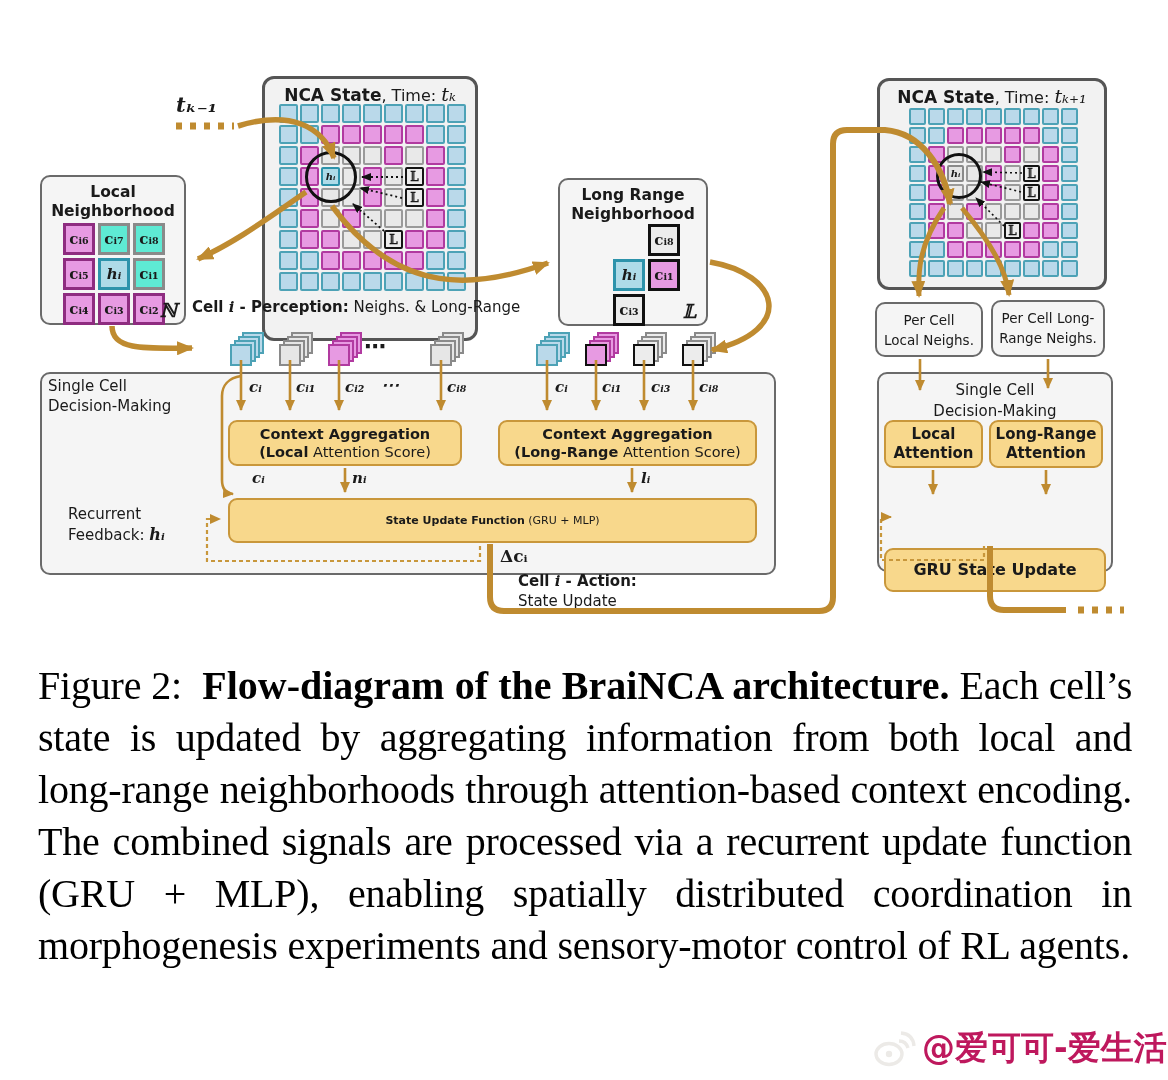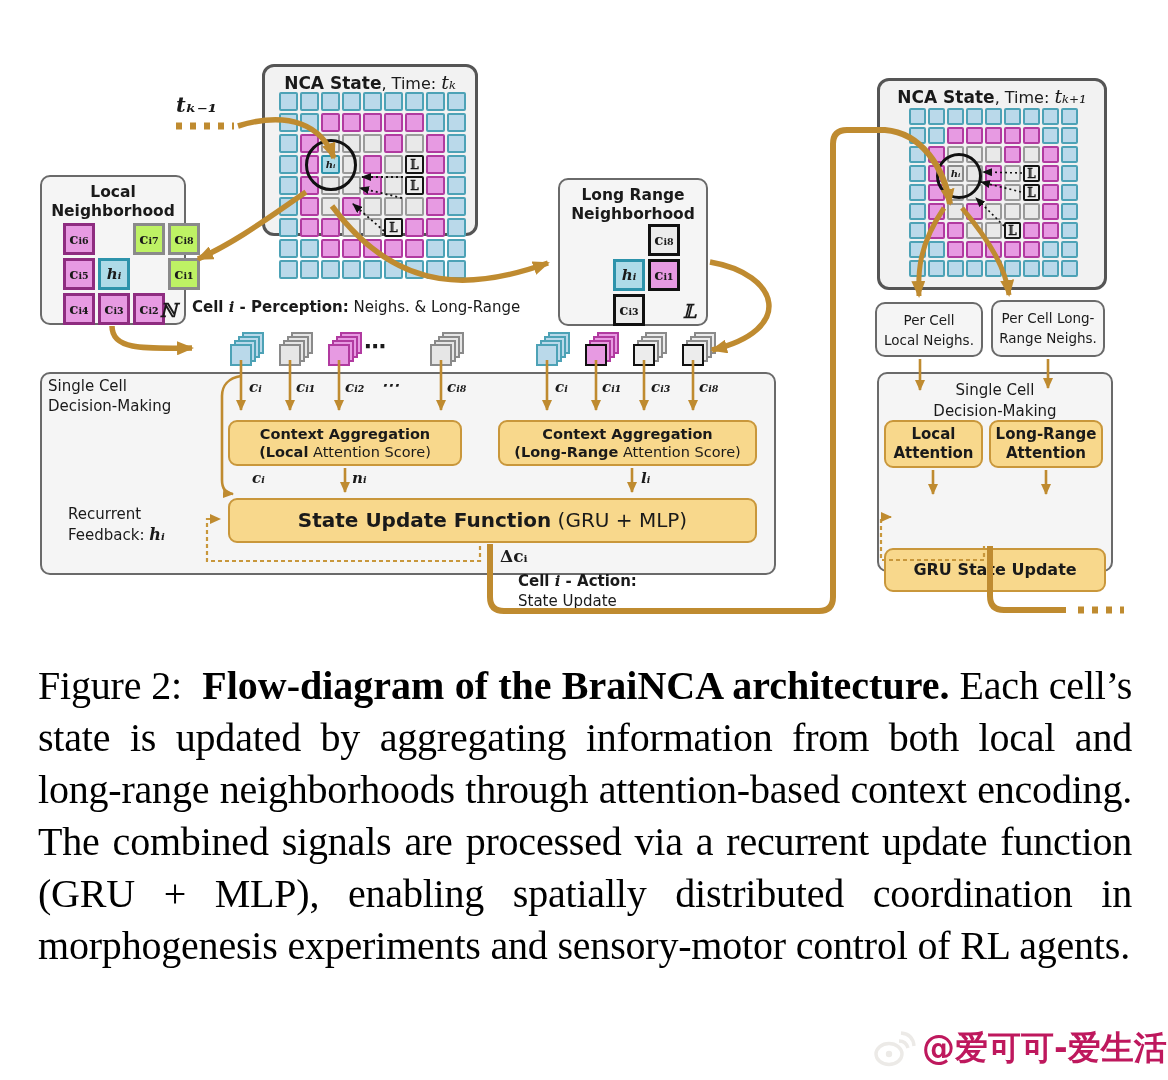--- a/index.html
+++ b/index.html
@@ -26,21 +26,21 @@
   .cG{background:#e9e9e9;border-color:#9a9a9a;}
   .cH{background:#aedbe8;border-color:#2d93ab;}
   .cH2{background:#e4e4e4;border-color:#8a8a8a;}
   .cL{background:#ececec;border-color:#141414;font-style:normal;font-size:12px;}
   .ring{position:absolute;border:3px solid #111;border-radius:50%;box-sizing:border-box;}
   
   .grid3{position:absolute;display:grid;grid-template-columns:repeat(3,32px);grid-auto-rows:32px;gap:3px;}
   .ncell{box-sizing:border-box;width:32px;height:32px;border:3px solid;display:flex;align-items:center;justify-content:center;
          font-family:"DejaVu Serif",serif;font-weight:bold;font-size:15px;}
   .mpink{background:#e79ae2;border-color:#8e2c80;}
-  .mgray{background:#bef264;border-color:#8a8a8a;margin-left:35px;}
+  .mgray{background:#5eead4;border-color:#8a8a8a;}
   .mblue{background:#aedbe8;border-color:#2d93ab;}
   .mpinkb{background:#e79ae2;border-color:#111;}
   .mgrayb{background:#ececec;border-color:#111;}
   .ncell.it{font-style:italic;}
   .setsym{position:absolute;font-family:"DejaVu Serif",serif;font-weight:bold;font-style:italic;font-size:19px;}
   .lr0{left:88px;top:44px;}.lr1{left:53px;top:79px;}.lr2{left:88px;top:79px;}.lr3{left:53px;top:114px;}
   .boxtitle{position:absolute;top:6px;left:0;width:100%;text-align:center;font-weight:bold;font-size:15.5px;line-height:1.25;}
   
   .stack{position:absolute;width:34px;height:34px;}
   .card{position:absolute;width:22px;height:22px;box-sizing:border-box;border:2px solid;}
@@ -76,21 +76,21 @@
   
   .wm{position:absolute;left:872px;top:1026px;display:flex;align-items:center;gap:6px;
       color:#be185d;font-size:33px;font-weight:bold;font-family:"DejaVu Sans",sans-serif;white-space:nowrap;}
   svg.overlay{position:absolute;left:0;top:0;pointer-events:none;}
 </style>
 </head>
 <body>
 
 <div id="app">
 
-  <div class="panel ncabox" style="left:262px;top:64px;width:216px;height:172px;">
+  <div class="panel ncabox" style="left:262px;top:76px;width:216px;height:265px;">
     <div class="ncatitle">
       <b>NCA State</b><span>, Time: </span><span class="math t">tₖ</span>
     </div>
     <div class="grid9" style="left:14px;top:25px;">
         <div class="gcell cB"></div>
         <div class="gcell cB"></div>
         <div class="gcell cB"></div>
         <div class="gcell cB"></div>
         <div class="gcell cB"></div>
         <div class="gcell cB"></div>
@@ -293,21 +293,21 @@
 
   <div class="obox" style="left:228px;top:420px;width:234px;height:46px;font-size:14.5px;">
     <div><span class="b">Context Aggregation</span></div>
     <div><span class="b">(Local</span><span> Attention Score)</span></div>
   </div>
   <div class="obox" style="left:498px;top:420px;width:259px;height:46px;font-size:14.5px;">
     <div><span class="b">Context Aggregation</span></div>
     <div><span class="b">(Long-Range</span><span> Attention Score)</span></div>
   </div>
 
-  <div class="obox" style="left:228px;top:498px;width:529px;height:45px;font-size:20px;">
+  <div class="obox" style="left:228px;top:498px;width:529px;height:45px;font-size:11px;">
     <div><span class="b">State Update Function</span><span> (GRU + MLP)</span></div>
   </div>
 
   <div class="delta" style="left:500px;top:546px;">Δcᵢ</div>
 
   <div class="lbl" style="left:518px;top:572px;">
     <span class="b">Cell </span><span class="b iti">i</span><span class="b">  - Action:</span><br><span>State Update</span>
   </div>
 
   <div class="panel ncabox" style="left:877px;top:78px;width:230px;height:212px;">

